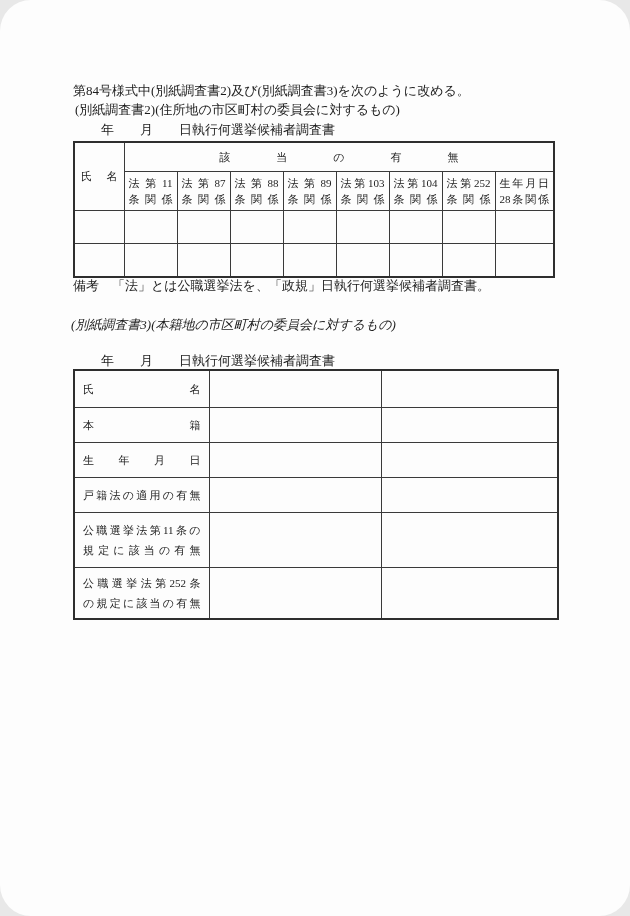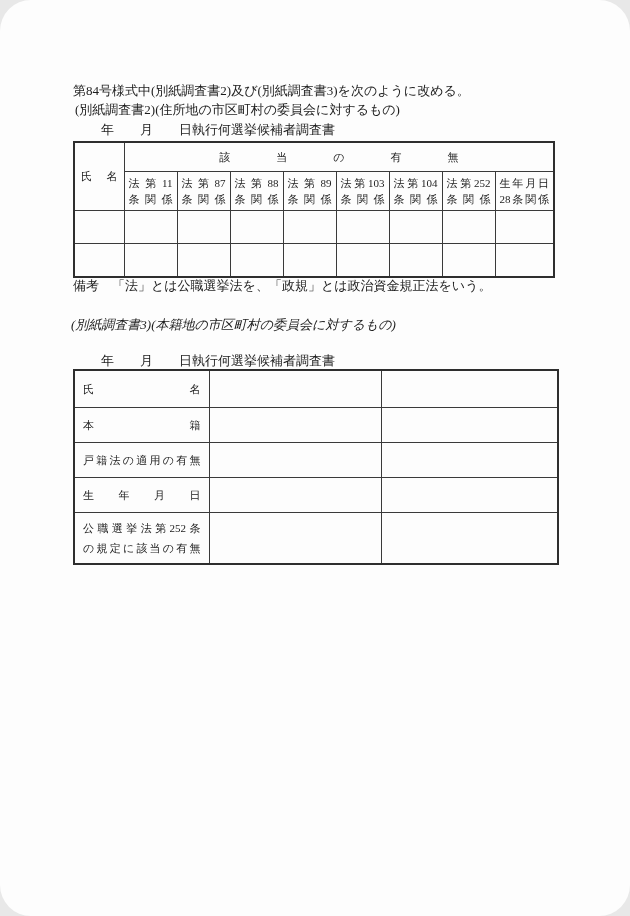--- a/index.html
+++ b/index.html
@@ -125,21 +125,21 @@
           <td></td>
         <td></td>
           <td></td>
         <td></td>
           <td></td>
         <td></td>
       </tr>
     </tbody>
   </table>
 
-  <div class="txt" style="left:73px; top:277px;">備考　「法」とは公職選挙法を、「政規」とは政治資金規正法をいう。</div>
+  <div class="txt" style="left:73px; top:277px;">備考　「法」とは公職選挙法を、「政規」日執行何選挙候補者調査書。</div>
 
   <div class="txt" style="left:71px; top:316px;font-style:italic;">(別紙調査書3)(本籍地の市区町村の委員会に対するもの)</div>
 
   <div class="txt" style="left:101px; top:352px;">年　　月　　日執行何選挙候補者調査書</div>
 
   <table id="table2" class="doc-table">
     <colgroup>
       <col style="width:135px">
       <col style="width:172px">
       <col style="width:177px">
@@ -149,26 +149,32 @@
         <td class="label-cell">氏名</td>
         <td></td>
         <td></td>
       </tr>
       <tr style="height:35px">
         <td class="label-cell">本籍</td>
         <td></td>
         <td></td>
       </tr>
       <tr style="height:35px">
+        <td class="label-cell">生年月日</td>
+        <td></td>
+        <td></td>
+      </tr>
+      <tr style="height:35px">
         <td class="label-cell">戸籍法の適用の有無</td>
         <td></td>
         <td></td>
       </tr>
-      <tr style="height:35px">
-        <td class="label-cell">生年月日</td>
+      <tr style="height:55px">
+        <td class="label-cell">公職選挙法第11条の
+規定に該当の有無</td>
         <td></td>
         <td></td>
       </tr>
       <tr style="height:52px">
         <td class="label-cell">公職選挙法第252条
 の規定に該当の有無</td>
         <td></td>
         <td></td>
       </tr>
     </tbody>

